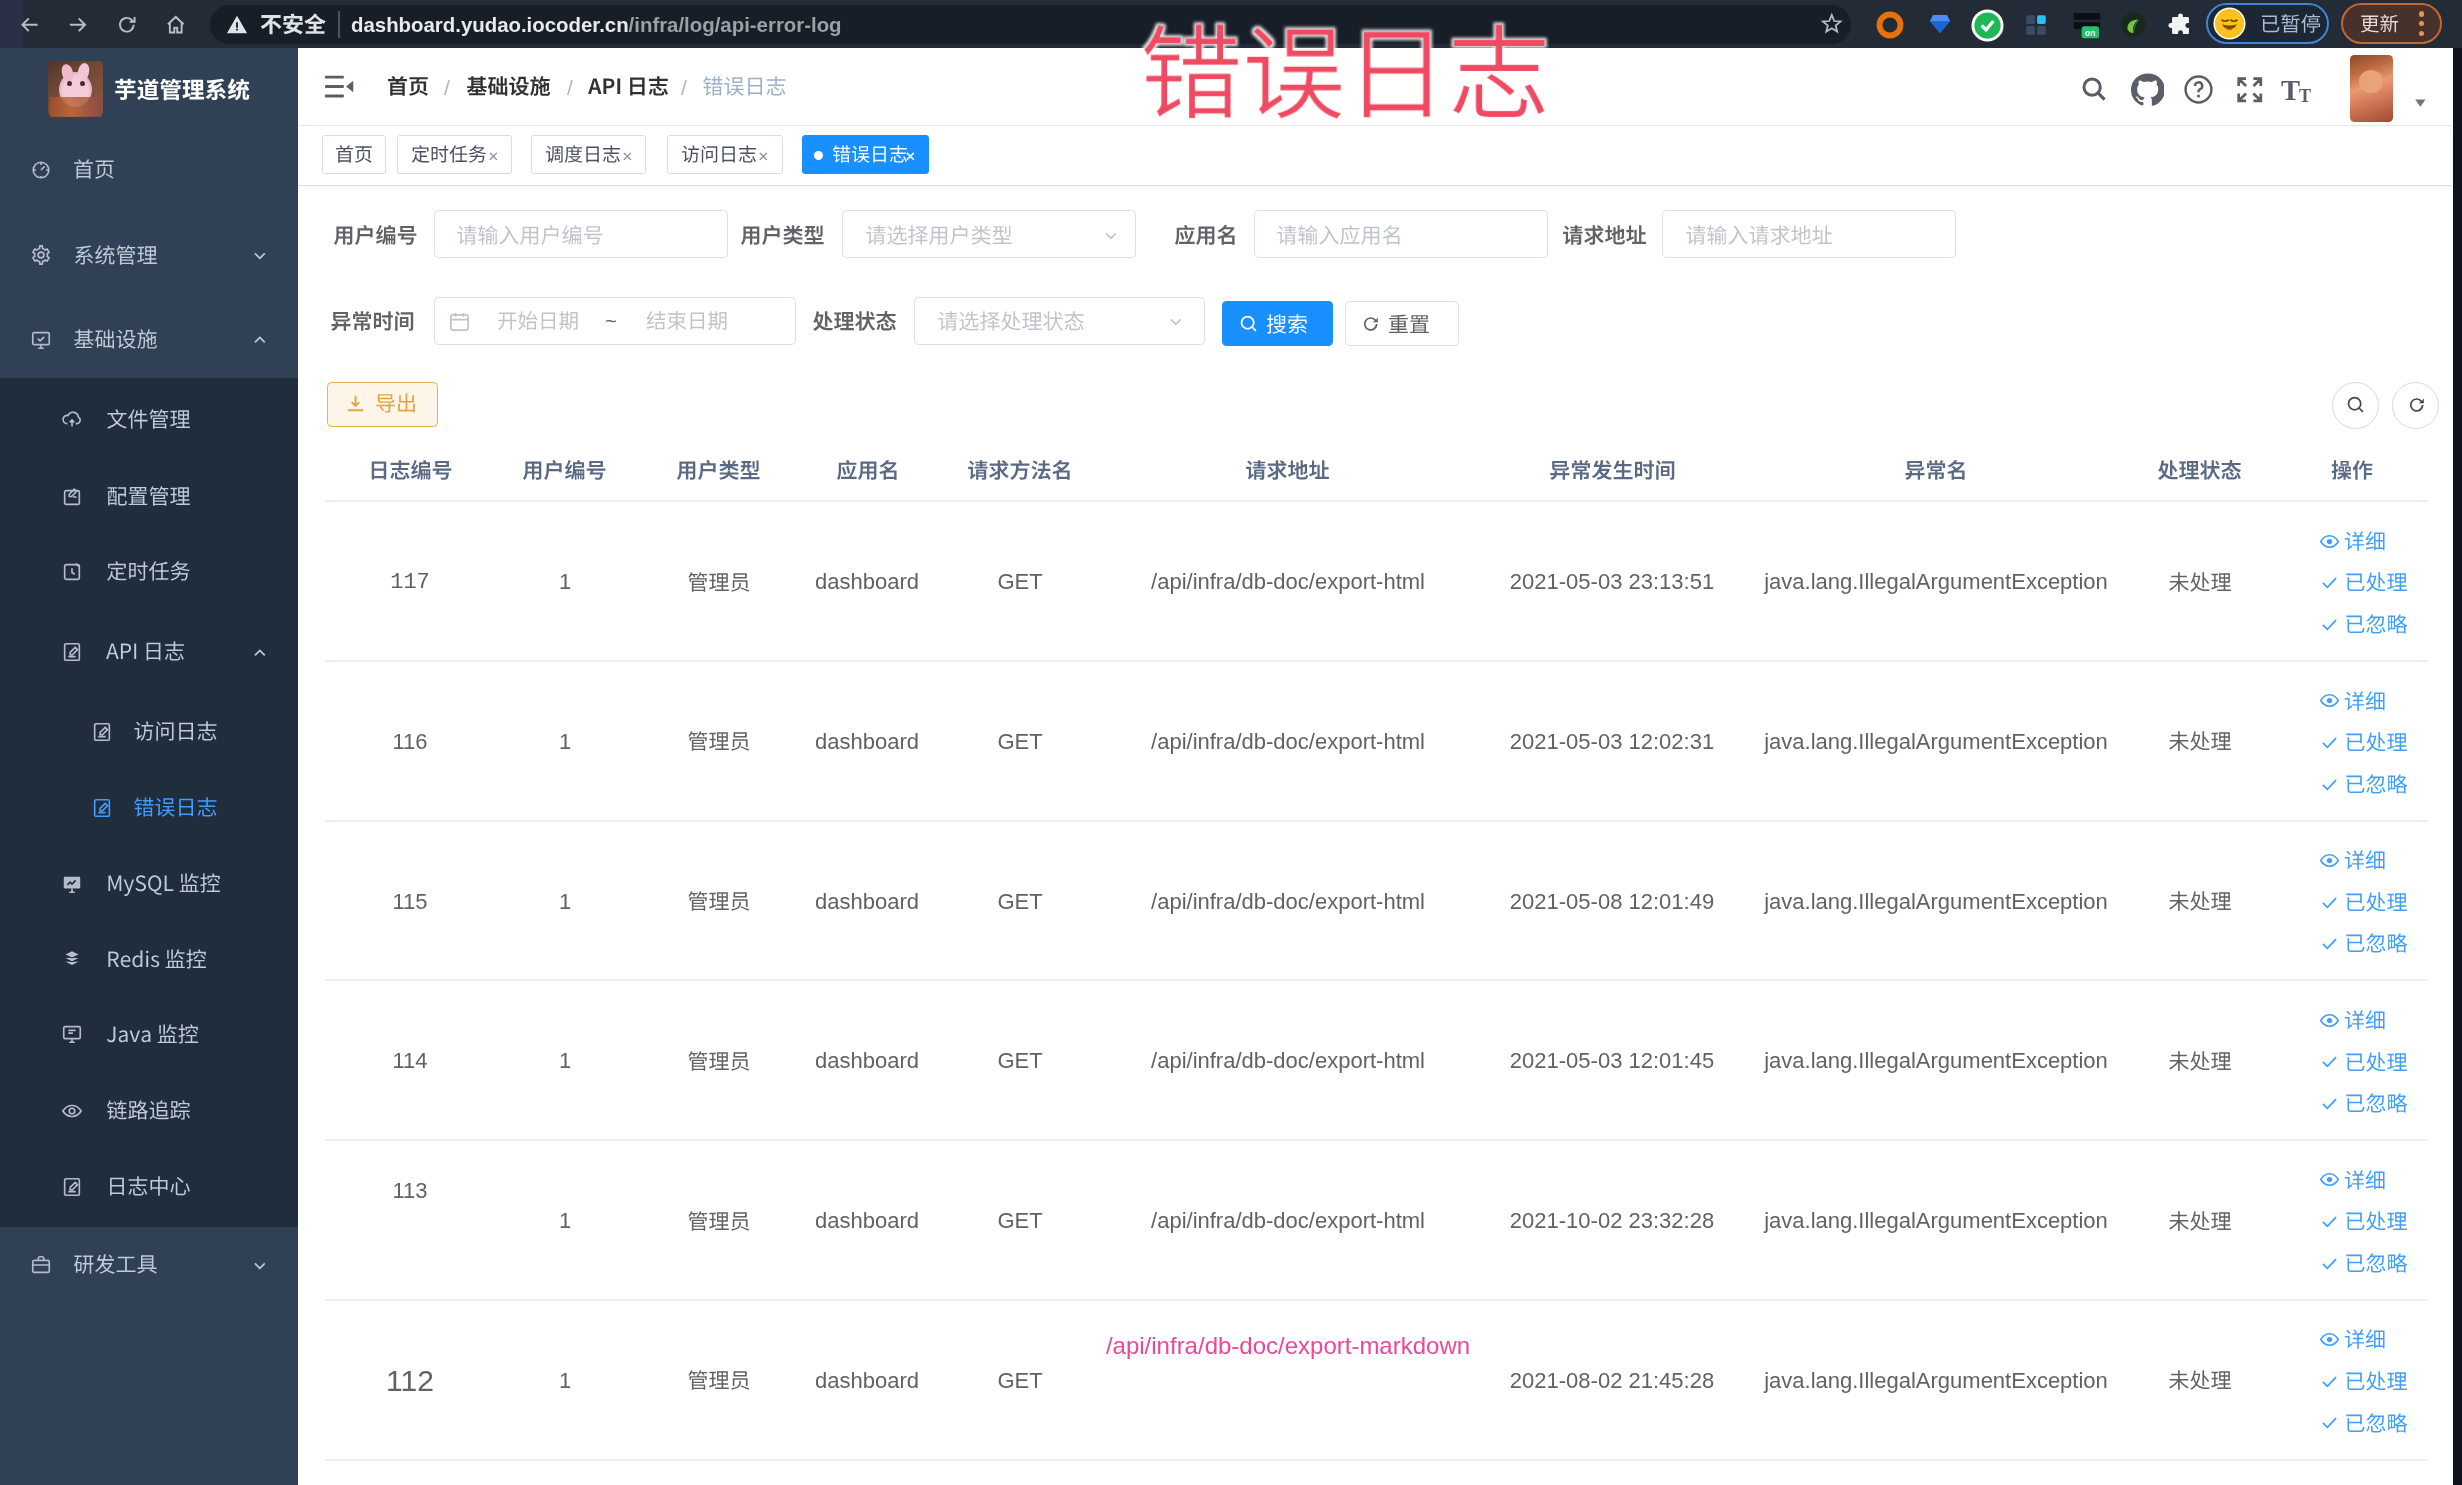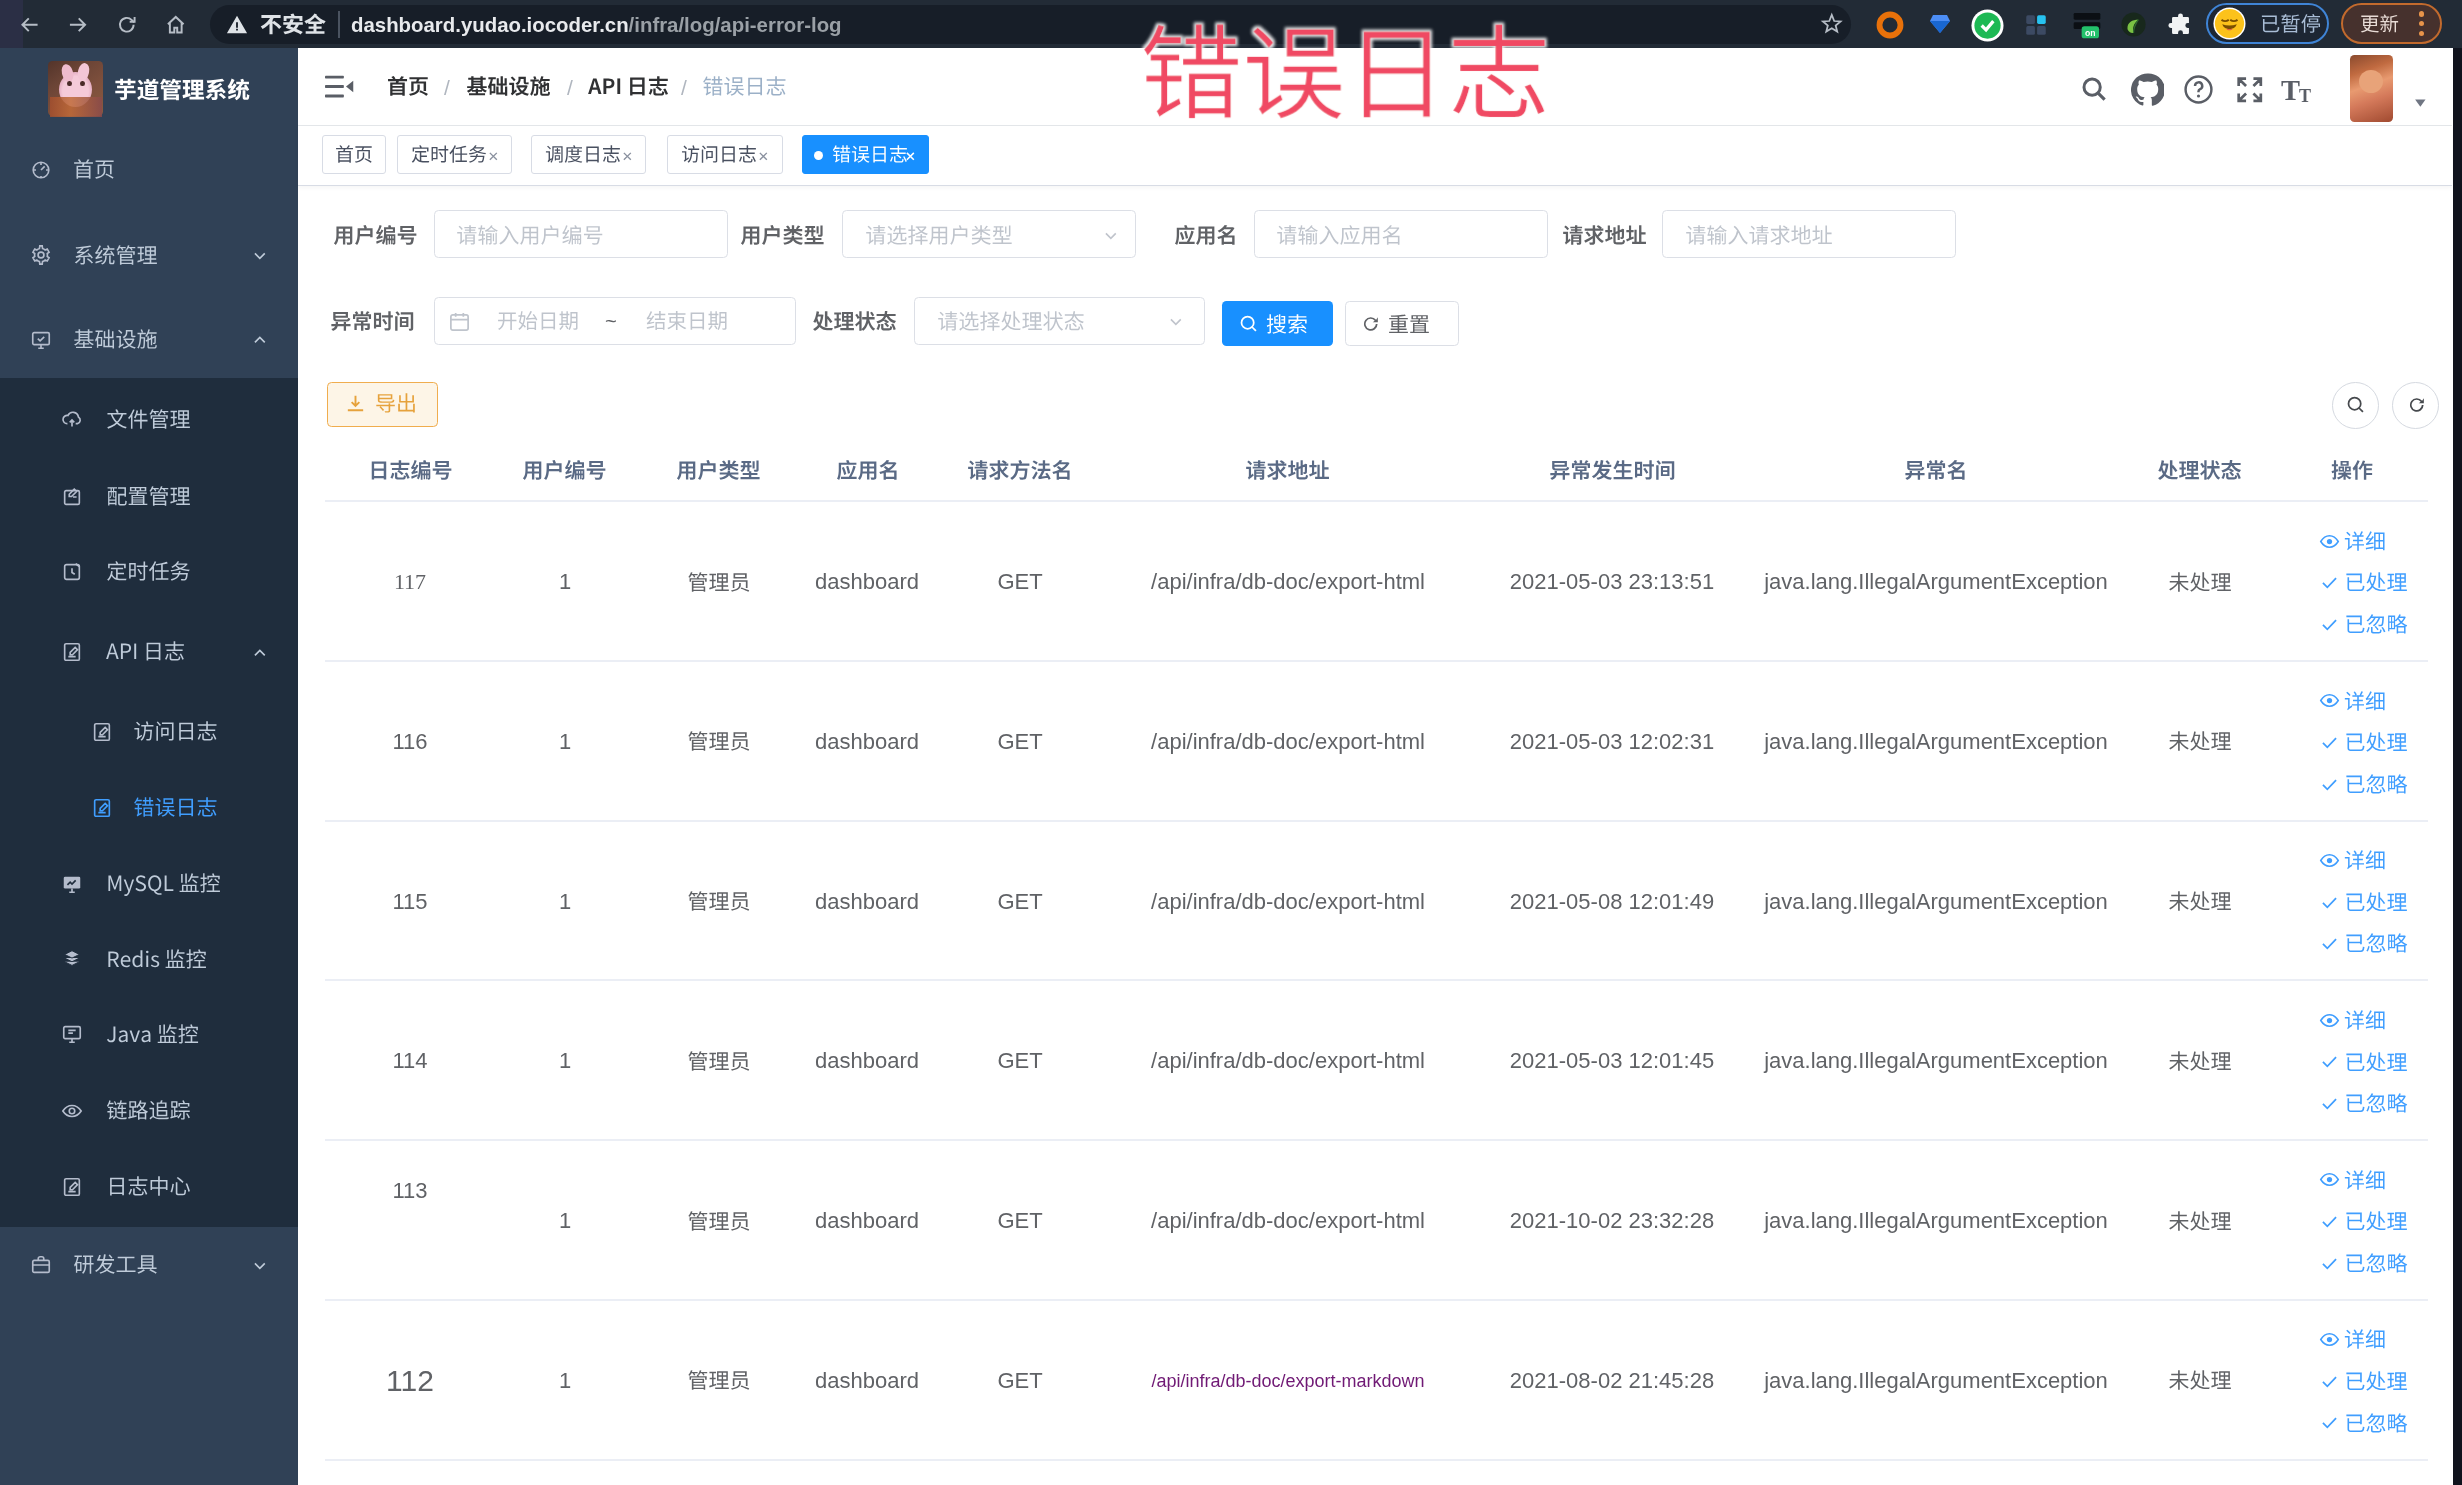--- a/index.html
+++ b/index.html
@@ -850,21 +850,21 @@
         <use href="#gb77" x="3000"></use>
       </g>
     </svg>
     <svg class="zt " style="position:absolute;left:2331px;top:450px;overflow:visible;" width="42" height="40" viewBox="0 0 2000 1900">
       <g transform="translate(0,1330) scale(1,-1)" fill="#5a6a85">
         <use href="#gb84" x="0"></use>
         <use href="#gb85" x="1000"></use>
       </g>
     </svg>
     <div style="position:absolute;left:325px;top:500px;width:2103px;height:1.5px;background:#ebeef5;"></div>
-    <div style="position:absolute;top:582px;left:410px;transform:translate(-50%,-50%);font-family:Liberation Serif, serif;font-size:22px;font-weight:400;color:#606266;white-space:nowrap;">117</div>
+    <div style="position:absolute;top:582px;left:410px;transform:translate(-50%,-50%);font-family:Liberation Mono, monospace;font-size:22px;font-weight:400;color:#606266;white-space:nowrap;">117</div>
     <div style="position:absolute;top:582px;left:565px;transform:translate(-50%,-50%);font-family:'Liberation Sans',sans-serif;font-size:22px;font-weight:400;color:#606266;white-space:nowrap;">1</div>
     <svg class="zt " style="position:absolute;left:687px;top:562px;overflow:visible;" width="64" height="40" viewBox="0 0 3000 1900">
       <g transform="translate(0,1330) scale(1,-1)" fill="#606266">
         <use href="#gr12" x="0"></use>
         <use href="#gr13" x="1000"></use>
         <use href="#gr86" x="2000"></use>
       </g>
     </svg>
     <div style="position:absolute;top:582px;left:867px;transform:translate(-50%,-50%);font-family:'Liberation Sans',sans-serif;font-size:22px;font-weight:400;color:#606266;white-space:nowrap;">dashboard</div>
     <div style="position:absolute;top:582px;left:1020px;transform:translate(-50%,-50%);font-family:'Liberation Sans',sans-serif;font-size:22px;font-weight:400;color:#606266;white-space:nowrap;">GET</div>
@@ -1121,21 +1121,21 @@
     <div style="position:absolute;top:1381px;left:565px;transform:translate(-50%,-50%);font-family:'Liberation Sans',sans-serif;font-size:22px;font-weight:400;color:#606266;white-space:nowrap;">1</div>
     <svg class="zt " style="position:absolute;left:687px;top:1360px;overflow:visible;" width="64" height="40" viewBox="0 0 3000 1900">
       <g transform="translate(0,1330) scale(1,-1)" fill="#606266">
         <use href="#gr12" x="0"></use>
         <use href="#gr13" x="1000"></use>
         <use href="#gr86" x="2000"></use>
       </g>
     </svg>
     <div style="position:absolute;top:1381px;left:867px;transform:translate(-50%,-50%);font-family:'Liberation Sans',sans-serif;font-size:22px;font-weight:400;color:#606266;white-space:nowrap;">dashboard</div>
     <div style="position:absolute;top:1381px;left:1020px;transform:translate(-50%,-50%);font-family:'Liberation Sans',sans-serif;font-size:22px;font-weight:400;color:#606266;white-space:nowrap;">GET</div>
-    <div style="position:absolute;top:1381px;left:1288px;transform:translate(-50%,-50%);font-family:'Liberation Sans',sans-serif;font-size:18px;font-weight:400;color:#701a75;white-space:nowrap;">/api/infra/db-doc/export-markdown</div>
+    <div style="position:absolute;top:1346px;left:1288px;transform:translate(-50%,-50%);font-family:'Liberation Sans',sans-serif;font-size:24px;font-weight:400;color:#ec4899;white-space:nowrap;">/api/infra/db-doc/export-markdown</div>
     <div style="position:absolute;top:1381px;left:1612px;transform:translate(-50%,-50%);font-family:'Liberation Sans',sans-serif;font-size:22px;font-weight:400;color:#606266;white-space:nowrap;">2021-08-02 21:45:28</div>
     <div style="position:absolute;top:1381px;left:1936px;transform:translate(-50%,-50%);font-family:'Liberation Sans',sans-serif;font-size:22px;font-weight:400;color:#606266;white-space:nowrap;">java.lang.IllegalArgumentException</div>
     <svg class="zt " style="position:absolute;left:2168px;top:1360px;overflow:visible;" width="64" height="40" viewBox="0 0 3000 1900">
       <g transform="translate(0,1330) scale(1,-1)" fill="#606266">
         <use href="#gr87" x="0"></use>
         <use href="#gr78" x="1000"></use>
         <use href="#gr13" x="2000"></use>
       </g>
     </svg>
     <svg style="position:absolute;left:2319px;top:1329px" width="21" height="21" viewBox="0 0 24 24">

